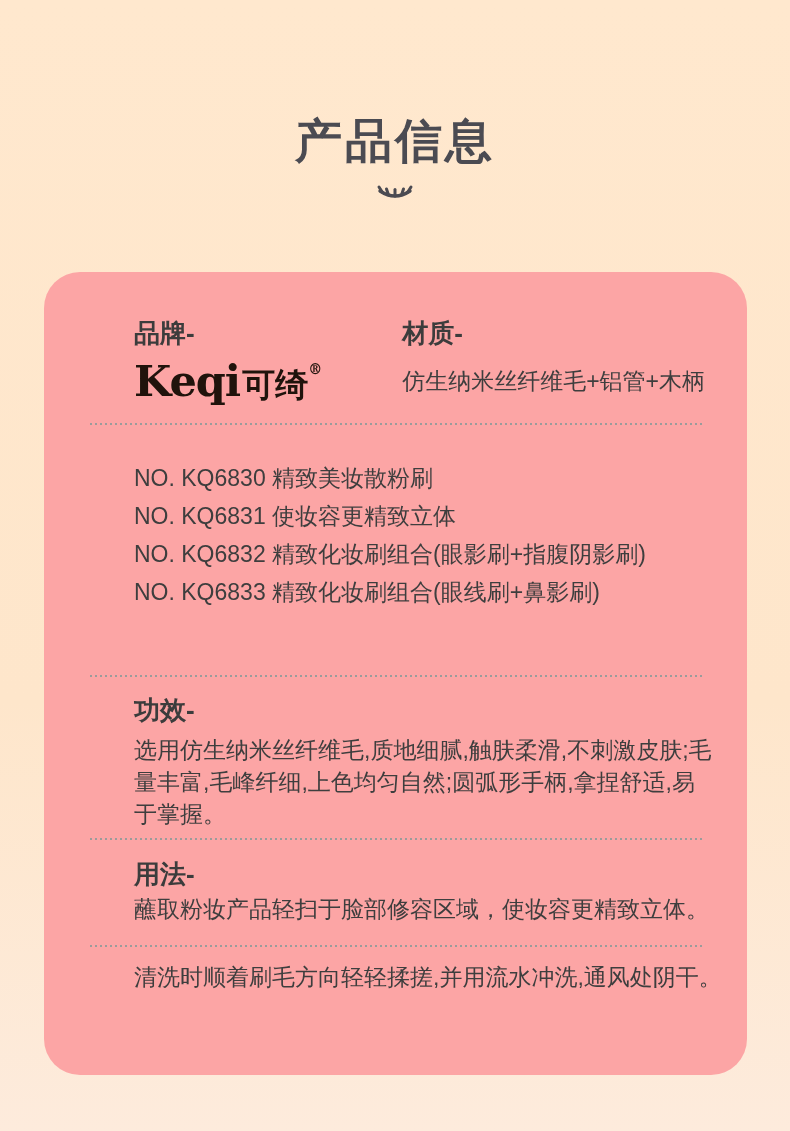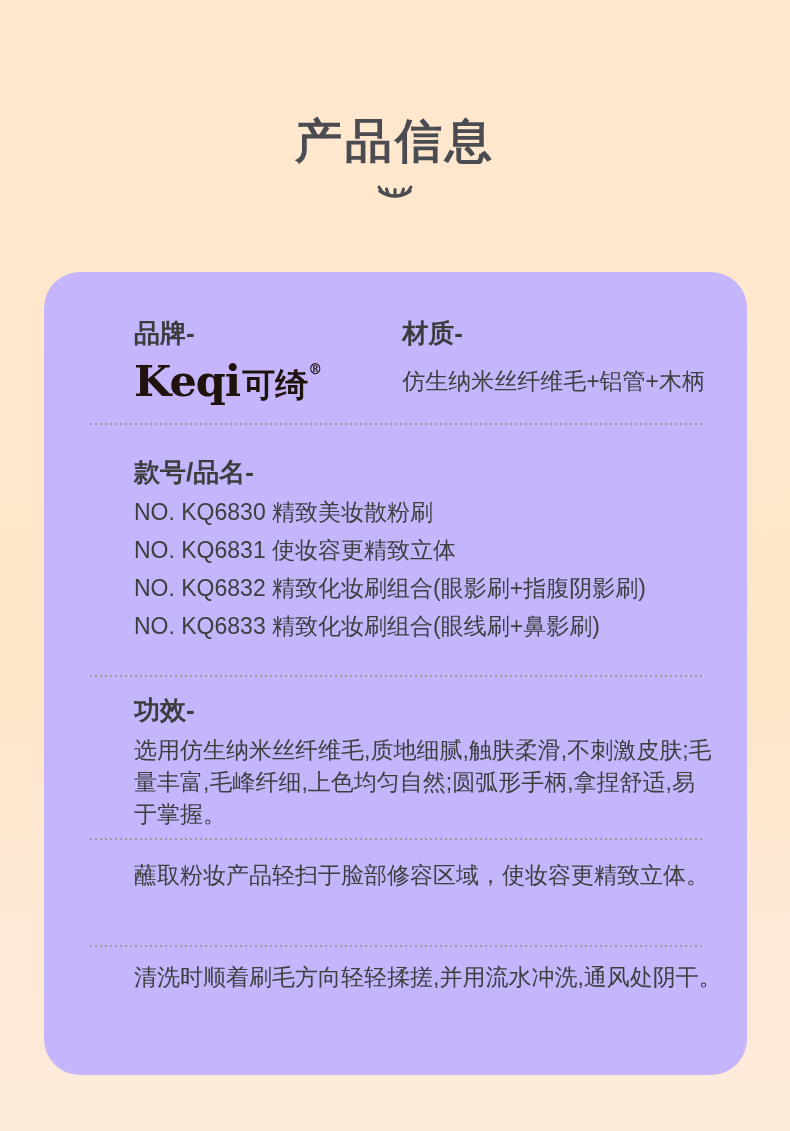--- a/index.html
+++ b/index.html
@@ -30,21 +30,21 @@
     margin-top: 10px;
     height: 26px;
   }
   
   .card {
     position: absolute;
     left: 44px;
     top: 272px;
     width: 703px;
     height: 803px;
-    background: #c4b5fd;
+    background: #fca5a5;
     border-radius: 36px;
     box-sizing: border-box;
     padding: 0 42px 0 46px;
   }
   .divider {
     height: 2px;
     background-image: repeating-linear-gradient(to right, #9B9B9B 0 2px, transparent 2px 5px);
   }
   .sec {
     box-sizing: border-box;
@@ -169,39 +169,39 @@
     </div>
     <div class="material-col">
       <div class="sec-label">材质-</div>
       <div class="body-text material-value">仿生纳米丝纤维毛+铝管+木柄</div>
     </div>
   </div>
 
   <div class="divider"></div>
 
   <div class="sec sec-models">
-    <div class="sec-label">款号/品名-</div>
     <div class="model-list">
       <div class="model-item">NO. KQ6830 精致美妆散粉刷</div>
       <div class="model-item">NO. KQ6831 使妆容更精致立体</div>
       <div class="model-item">NO. KQ6832 精致化妆刷组合(眼影刷+指腹阴影刷)</div>
       <div class="model-item">NO. KQ6833 精致化妆刷组合(眼线刷+鼻影刷)</div>
     </div>
   </div>
 
   <div class="divider"></div>
 
   <div class="sec sec-efficacy">
     <div class="sec-label">功效-</div>
     <div class="body-text efficacy-text">选用仿生纳米丝纤维毛,质地细腻,触肤柔滑,不刺激皮肤;毛量丰富,毛峰纤细,上色均匀自然;圆弧形手柄,拿捏舒适,易于掌握。</div>
   </div>
 
   <div class="divider"></div>
 
   <div class="sec sec-usage">
+    <div class="sec-label">用法-</div>
     <div class="body-text usage-text">蘸取粉妆产品轻扫于脸部修容区域，使妆容更精致立体。</div>
   </div>
 
   <div class="divider"></div>
 
   <div class="sec sec-caution">
     <div class="body-text caution-text">清洗时顺着刷毛方向轻轻揉搓,并用流水冲洗,通风处阴干。</div>
   </div>
 
 </div>

